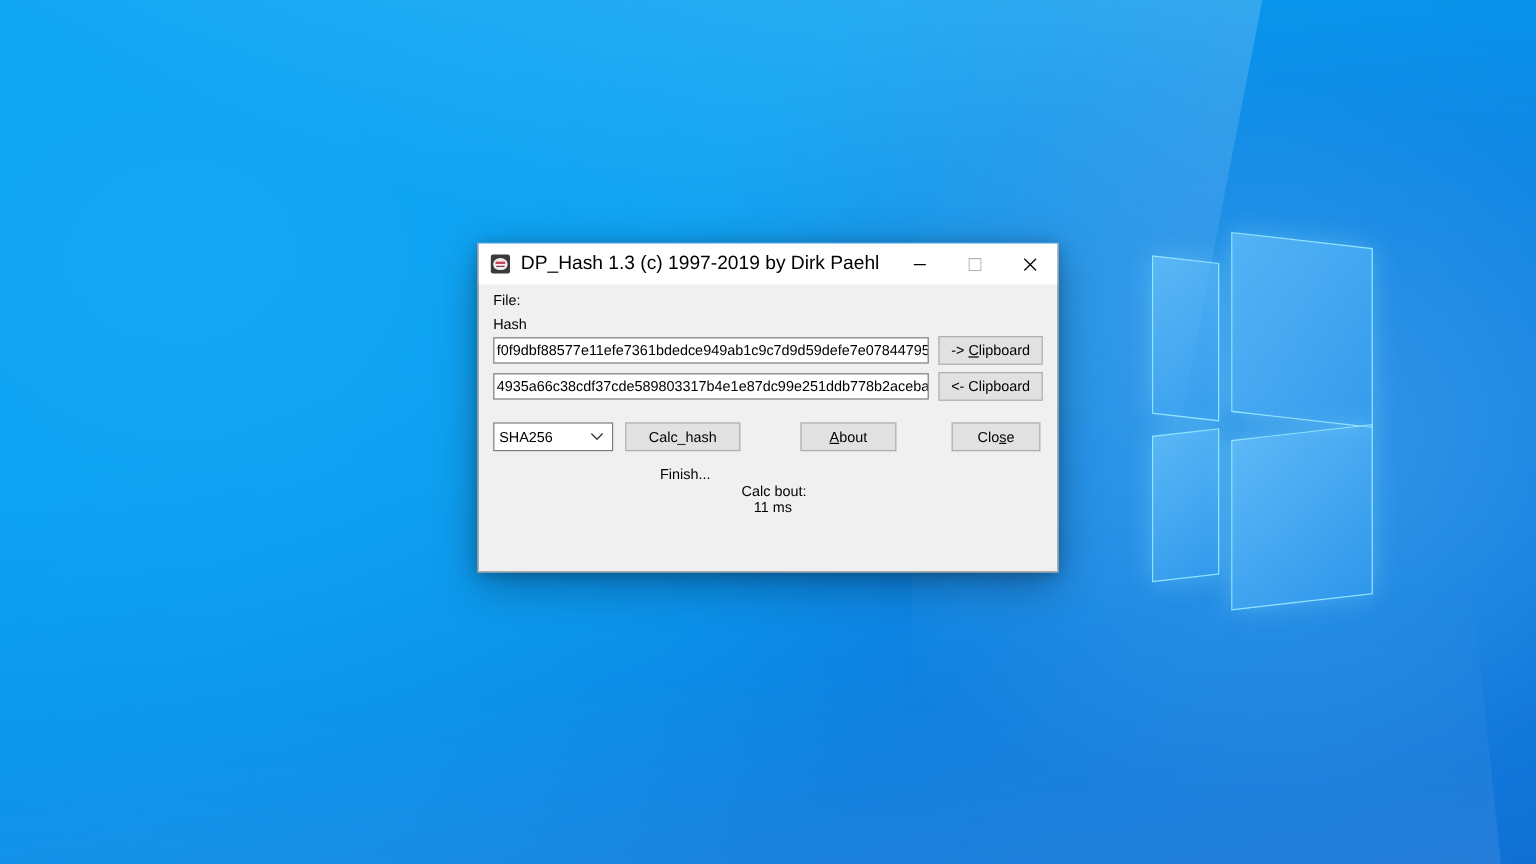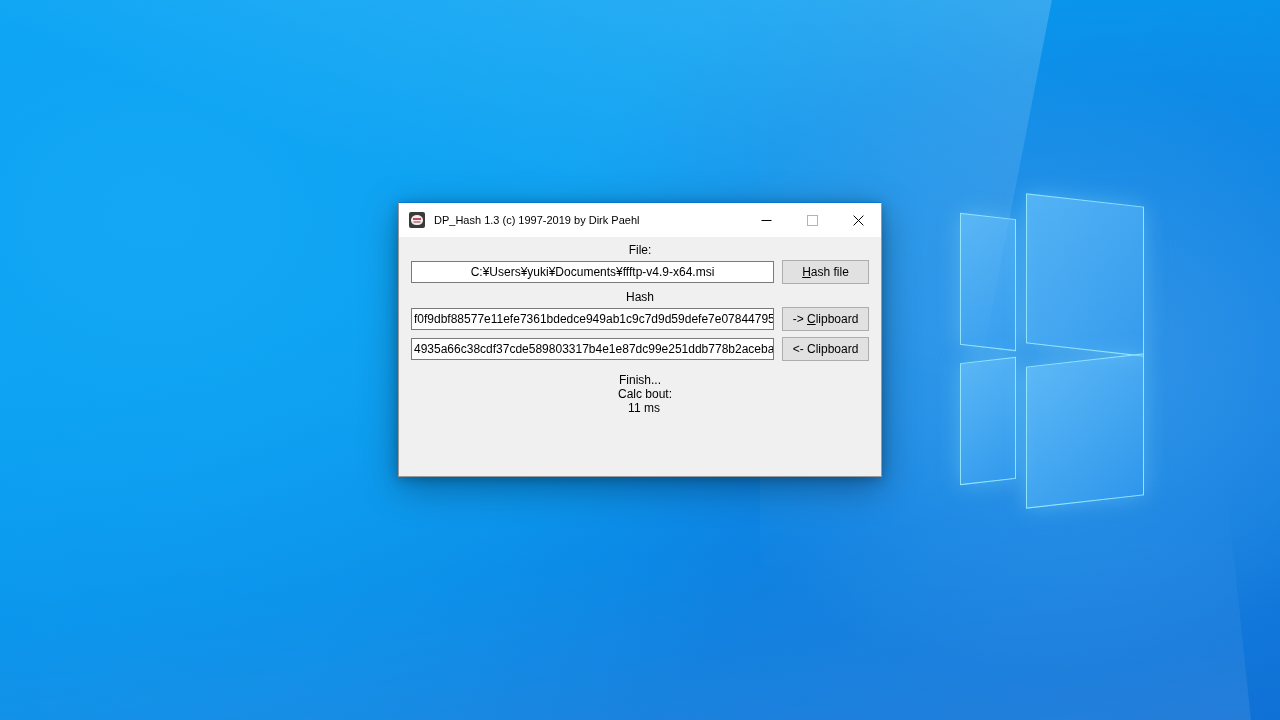--- a/index.html
+++ b/index.html
@@ -128,40 +128,39 @@
   #app-icon::after {
     content: "";
     position: absolute;
     left: 4px; top: 6px;
     width: 8px; height: 2px;
     background: #c24a5a;
     box-shadow: 0 3px 0 -0.5px #8a3a46;
   }
   #title-text {
     margin-left: 9px;
-    font-size: 11px;
+    font-size: 16px;
     color: #000;
     white-space: nowrap;
   }
   .winbtn {
     width: 46px;
     height: 34px;
     display: flex;
     align-items: center;
     justify-content: center;
     flex: none;
   }
   .winbtn svg { display: block; }
   #btn-minimize { margin-left: auto; }
 
   
   #client {
     padding: 0 12px;
     position: relative;
-    text-align: center;
   }
   .field-label {
     font-size: 12px;
     color: #000;
     margin-top: 6px;
     margin-bottom: 3px;
   }
   .textbox {
     box-sizing: border-box;
     height: 22px;
@@ -283,45 +282,56 @@
         <svg width="11" height="11" viewBox="0 0 11 11">
           <line x1="0.6" y1="0.6" x2="10.4" y2="10.4" stroke="#000" stroke-width="1"></line>
           <line x1="10.4" y1="0.6" x2="0.6" y2="10.4" stroke="#000" stroke-width="1"></line>
         </svg>
       </div>
     </div>
 
     <div id="client">
 
       <div class="field-label">File:</div>
-      <div class="row" id="file-row">
-        <div class="textbox" id="file-input" title="C:¥Users¥yuki¥Documents¥ffftp-v4.9-x64.msi">C:¥Users¥yuki¥Documents¥ffftp-v4.9-x64.msi</div>
-        <div class="btn" id="btn-hash-file">
-          <span><u>H</u>ash file</span>
-        </div>
-      </div>
 
       <div class="field-label">Hash</div>
       <div class="row" id="hash-row-1">
         <div class="textbox" id="hash-input-1">f0f9dbf88577e11efe7361bdedce949ab1c9c7d9d59defe7e0784479564714</div>
         <div class="btn" id="btn-to-clipboard">
           <span>-&gt; <u>C</u>lipboard</span>
         </div>
       </div>
 
       <div id="gap-1"></div>
 
       <div class="row" id="hash-row-2">
         <div class="textbox" id="hash-input-2">4935a66c38cdf37cde589803317b4e1e87dc99e251ddb778b2aceba999444</div>
         <div class="btn" id="btn-from-clipboard">
           <span>&lt;- Clipboard</span>
         </div>
       </div>
 
 
+      <div id="bottom-row">
+        <div id="algo-select">
+          <span>SHA256</span>
+          <svg id="algo-chevron" width="11" height="7" viewBox="0 0 11 7">
+            <polyline points="0.8,0.8 5.5,5.6 10.2,0.8" fill="none" stroke="#3a3a3a" stroke-width="1.1"></polyline>
+          </svg>
+        </div>
+        <div class="btn" id="btn-calc-hash">
+          <span>Calc_hash</span>
+        </div>
+        <div class="btn" id="btn-about">
+          <span><u>A</u>bout</span>
+        </div>
+        <div class="btn" id="btn-close-app">
+          <span>Clo<u>s</u>e</span>
+        </div>
+      </div>
 
       <div id="status-row">
         <div id="status-text">Finish...</div>
         <div id="calc-time-label">Calc bout:</div>
         <div id="calc-time-value">11 ms</div>
       </div>
 
     </div>
   </div>
 </div>

